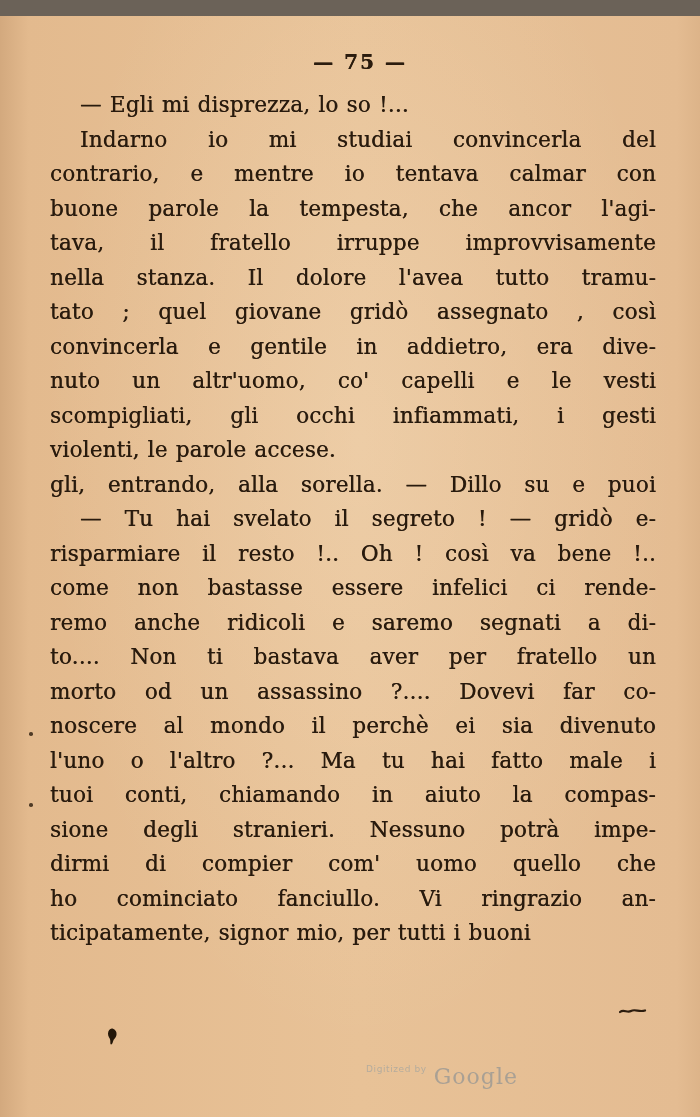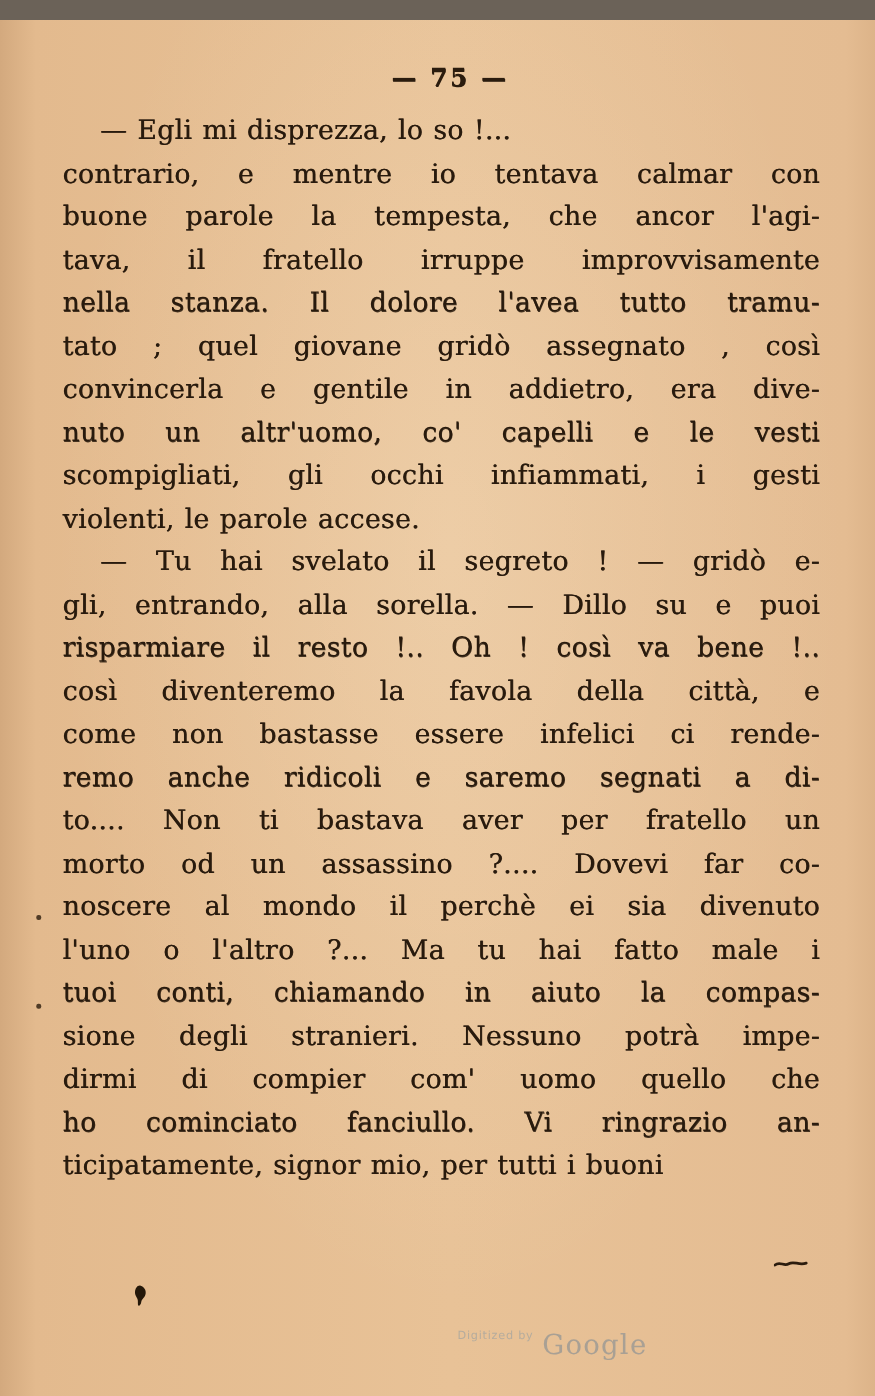--- a/index.html
+++ b/index.html
@@ -107,35 +107,35 @@
 
 <div class="page">
 
   <div class="page-number">— 75 —</div>
 
   <div class="text-block" id="text-block">
       <div class="paragraph">
         <div class="line indent last">— Egli mi disprezza, lo so !...</div>
       </div>
       <div class="paragraph">
+        <div class="line indent">Indarno io mi studiai convincerla del</div>
         <div class="line">contrario, e mentre io tentava calmar con</div>
         <div class="line">buone parole la tempesta, che ancor l'agi-</div>
         <div class="line">tava, il fratello irruppe improvvisamente</div>
         <div class="line">nella stanza. Il dolore l'avea tutto tramu-</div>
         <div class="line">tato ; quel giovane gridò assegnato , così</div>
         <div class="line">convincerla e gentile in addietro, era dive-</div>
         <div class="line">nuto un altr'uomo, co' capelli e le vesti</div>
         <div class="line">scompigliati, gli occhi infiammati, i gesti</div>
         <div class="line last">violenti, le parole accese.</div>
       </div>
       <div class="paragraph">
+        <div class="line">gli, entrando, alla sorella. — Dillo su e puoi</div>
         <div class="line indent">— Tu hai svelato il segreto ! — gridò e-</div>
-        <div class="line">gli, entrando, alla sorella. — Dillo su e puoi</div>
         <div class="line">risparmiare il resto !.. Oh ! così va bene !..</div>
-        <div class="line">così diventeremo la favola della città, e</div>
         <div class="line">come non bastasse essere infelici ci rende-</div>
         <div class="line">remo anche ridicoli e saremo segnati a di-</div>
         <div class="line">to.... Non ti bastava aver per fratello un</div>
         <div class="line">morto od un assassino ?.... Dovevi far co-</div>
         <div class="line">noscere al mondo il perchè ei sia divenuto</div>
         <div class="line">l'uno o l'altro ?... Ma tu hai fatto male i</div>
         <div class="line">tuoi conti, chiamando in aiuto la compas-</div>
         <div class="line">sione degli stranieri. Nessuno potrà impe-</div>
         <div class="line">dirmi di compier com' uomo quello che</div>
         <div class="line">ho cominciato fanciullo. Vi ringrazio an-</div>

